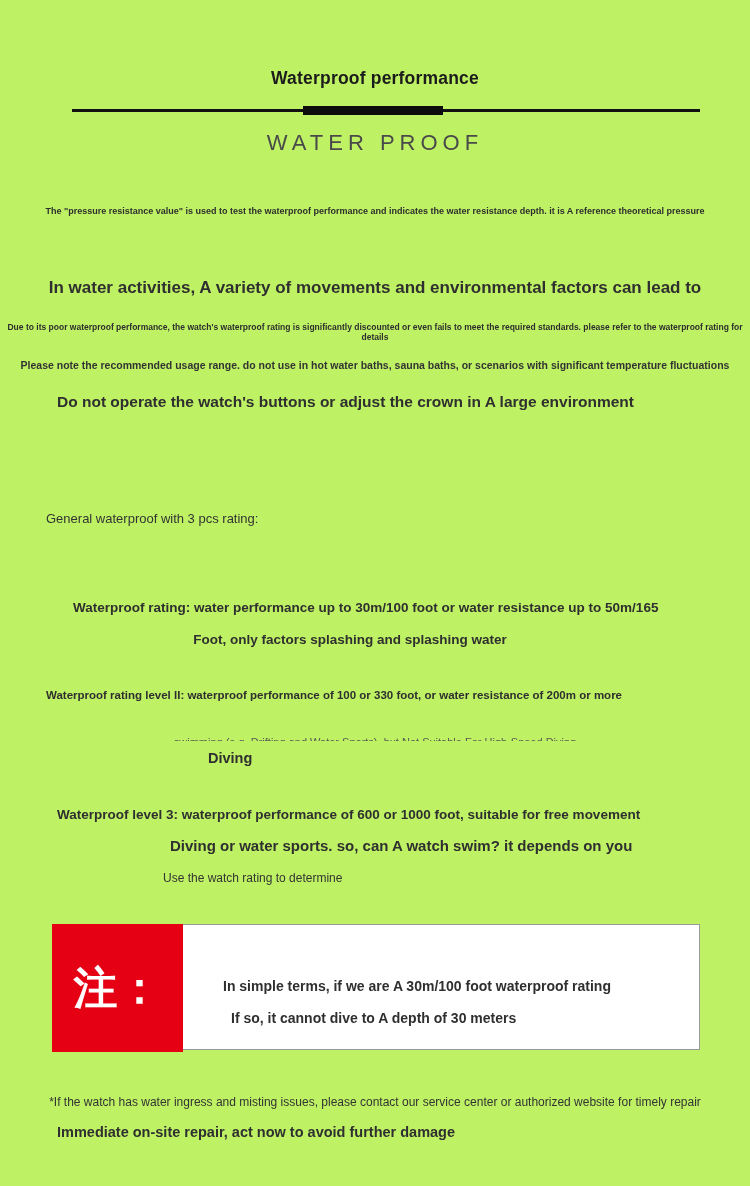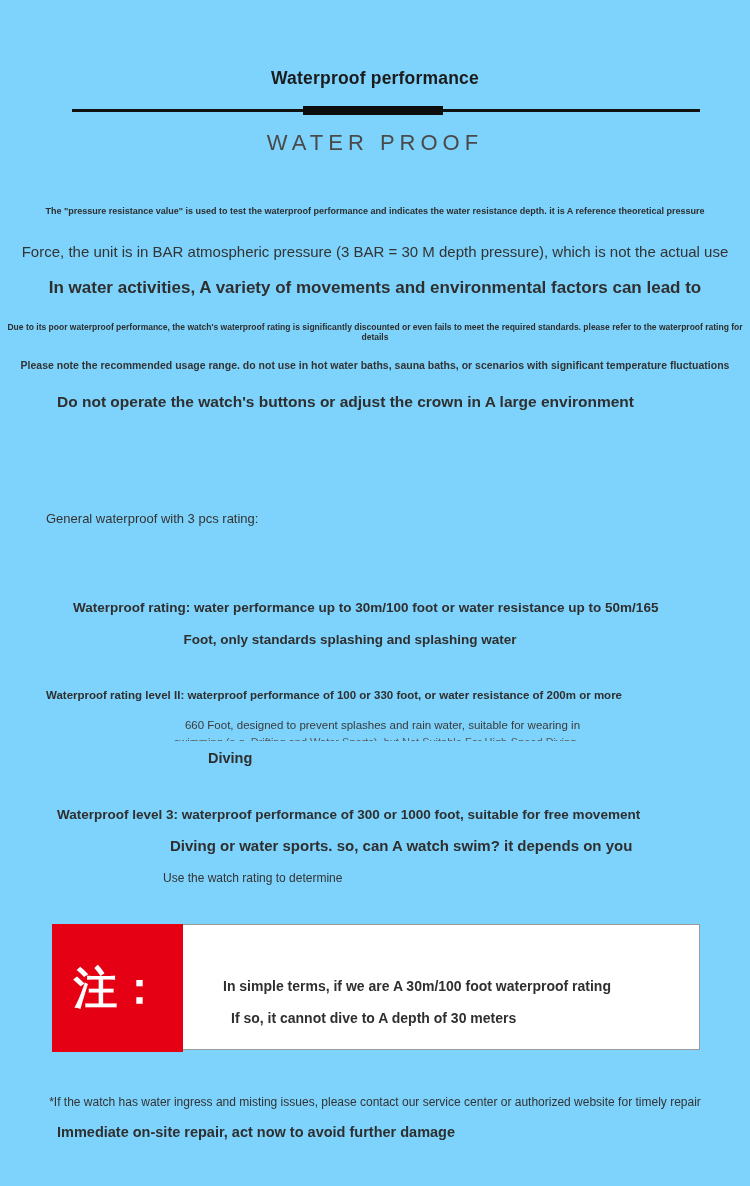--- a/index.html
+++ b/index.html
@@ -4,21 +4,21 @@
 <style>
   * { margin: 0; padding: 0; box-sizing: border-box; }
   html, body { background: #ffffff; }
   body {
     width: 750px; height: 1186px;
     font-family: "Liberation Sans", sans-serif;
     position: relative;
     color: #333333;
     overflow: hidden;
   }
-  .page { position: absolute; inset: 0; width: 750px; height: 1186px; background: #7dd3fc; }
+  .page { position: absolute; inset: 0; width: 750px; height: 1186px; background: #bef264; }
 
   .abs { position: absolute; }
 
   .title {
     top: 68px; left: 0; right: 0;
     text-align: center;
     font-size: 17.5px; font-weight: bold; color: #1b1b1b;
     letter-spacing: 0.2px;
   }
 
@@ -90,35 +90,33 @@
 <div class="page">
 
   <div class="abs title">Waterproof performance</div>
 
   <div class="abs divider-line"></div>
   <div class="abs divider-accent"></div>
 
   <div class="abs subtitle">WATER PROOF</div>
 
   <div class="abs p1">The "pressure resistance value" is used to test the waterproof performance and indicates the water resistance depth. it is A reference theoretical pressure</div>
-  <div class="abs p2">Force, the unit is in BAR atmospheric pressure (3 BAR = 30 M depth pressure), which is not the actual use</div>
   <div class="abs p4">Due to its poor waterproof performance, the watch's waterproof rating is significantly discounted or even fails to meet the required standards. please refer to the waterproof rating for details</div>
   <div class="abs p3">In water activities, A variety of movements and environmental factors can lead to</div>
   <div class="abs p5">Please note the recommended usage range. do not use in hot water baths, sauna baths, or scenarios with significant temperature fluctuations</div>
   <div class="abs p6">Do not operate the watch's buttons or adjust the crown in A large environment</div>
   <div class="abs p8">General waterproof with 3 pcs rating:</div>
 
   <div class="abs p9">Waterproof rating: water performance up to 30m/100 foot or water resistance up to 50m/165</div>
-  <div class="abs p10">Foot, only standards splashing and splashing water</div>
+  <div class="abs p10">Foot, only factors splashing and splashing water</div>
   <div class="abs p11">Waterproof rating level II: waterproof performance of 100 or 330 foot, or water resistance of 200m or more</div>
-  <div class="abs p12">660 Foot, designed to prevent splashes and rain water, suitable for wearing in</div>
   <div class="abs clipped"><span>swimming (e.g. Drifting and Water Sports), but Not Suitable For High-Speed Diving</span></div>
   <div class="abs p-diving">Diving</div>
 
-  <div class="abs p13">Waterproof level 3: waterproof performance of 300 or 1000 foot, suitable for free movement</div>
+  <div class="abs p13">Waterproof level 3: waterproof performance of 600 or 1000 foot, suitable for free movement</div>
   <div class="abs p14">Diving or water sports. so, can A watch swim? it depends on you</div>
   <div class="abs p15">Use the watch rating to determine</div>
 
   <div class="abs note-box">
     <div class="note-red" style="background: rgb(230, 0, 20);">
       <span class="note-marker">注：</span>
     </div>
     <div class="note-line2">In simple terms, if we are A 30m/100 foot waterproof rating</div>
     <div class="note-line3">If so, it cannot dive to A depth of 30 meters</div>
   </div>

